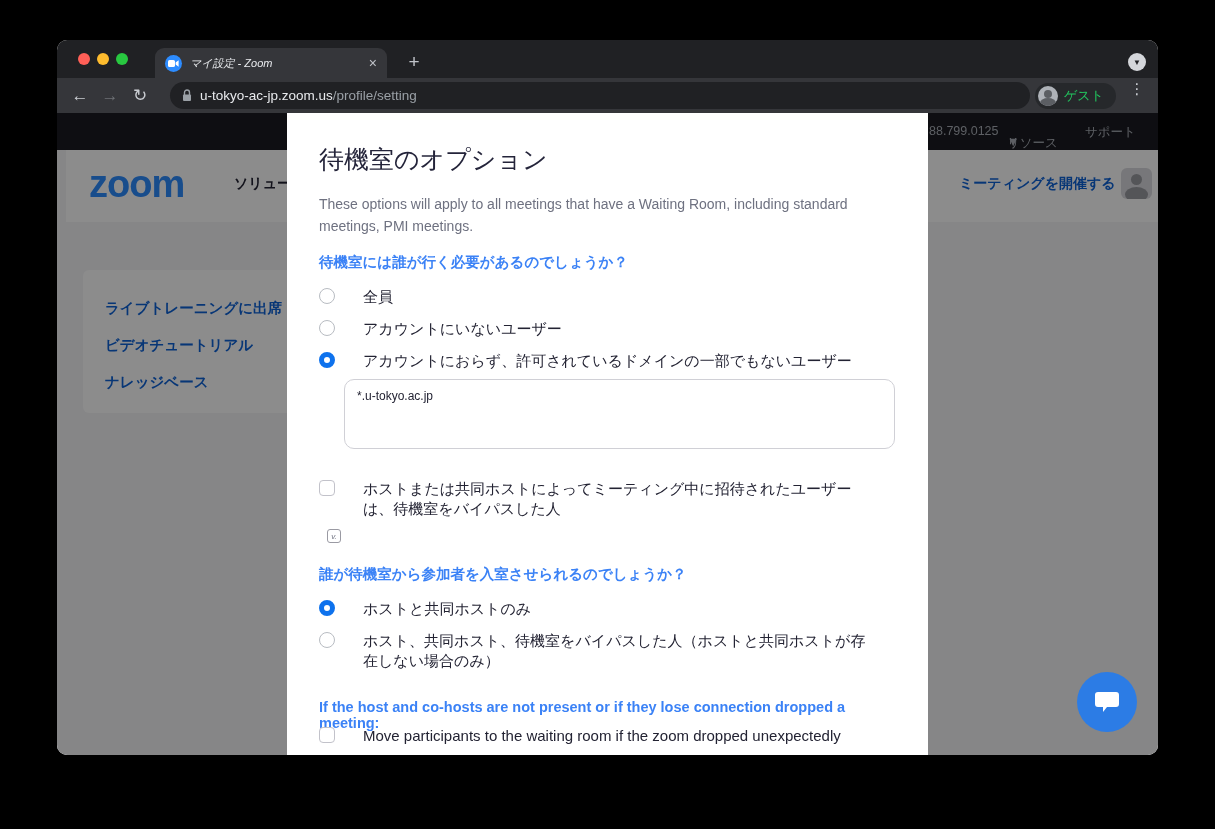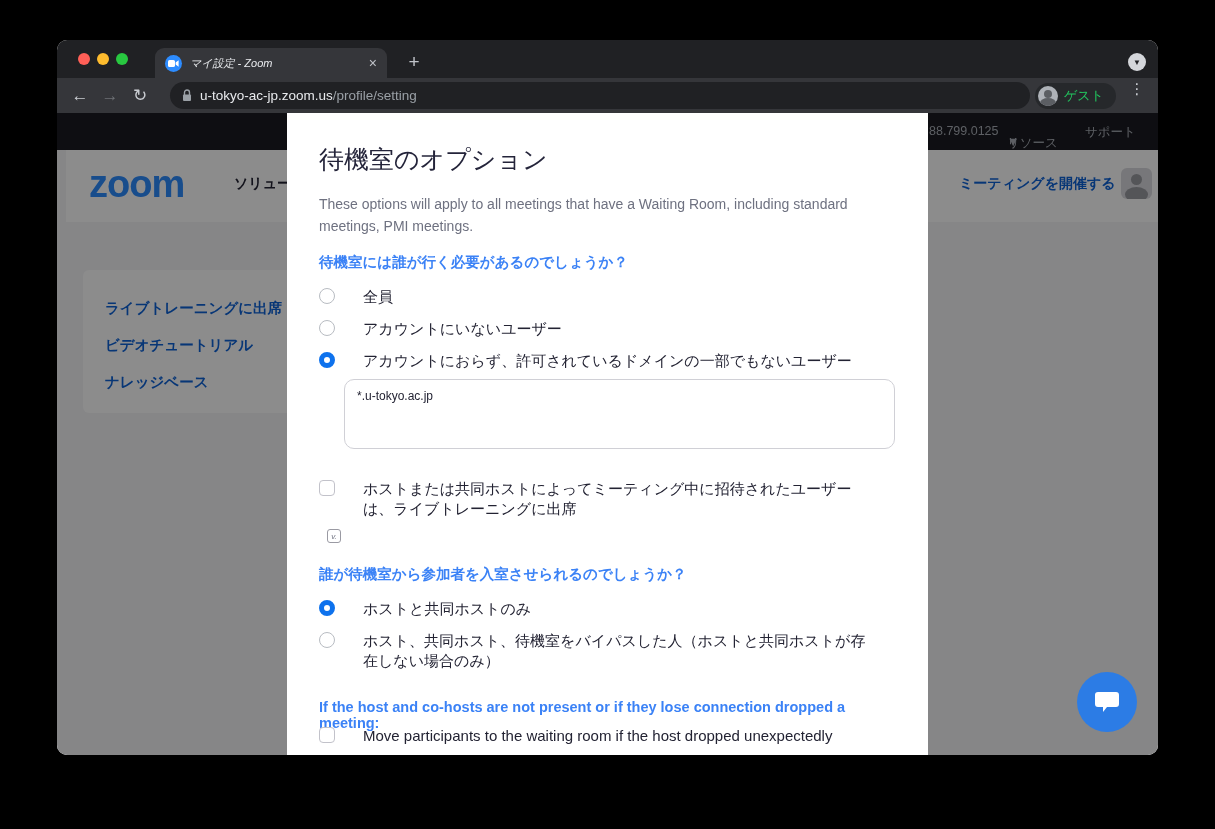--- a/index.html
+++ b/index.html
@@ -177,41 +177,41 @@
       </div>
       <div class="opt-row" style="top:238px">
         <span class="radio sel"></span>
         <span class="opt-label">アカウントにおらず、許可されているドメインの一部でもないユーザー</span>
       </div>
 
       <div class="domain-box">*.u-tokyo.ac.jp</div>
 
       <div class="opt-row" style="top:366px">
         <span class="checkbox"></span>
-        <span class="opt-label">ホストまたは共同ホストによってミーティング中に招待されたユーザーは、ライブトレーニングに出席</span>
+        <span class="opt-label">ホストまたは共同ホストによってミーティング中に招待されたユーザーは、待機室をバイパスした人</span>
       </div>
 
       <div class="broken-ico">v.</div>
 
       <div class="m-q" style="top:452px">誰が待機室から参加者を入室させられるのでしょうか？</div>
 
       <div class="opt-row" style="top:486px">
         <span class="radio sel"></span>
         <span class="opt-label">ホストと共同ホストのみ</span>
       </div>
       <div class="opt-row" style="top:518px">
         <span class="radio"></span>
         <span class="opt-label">ホスト、共同ホスト、待機室をバイパスした人（ホストと共同ホストが存在しない場合のみ）</span>
       </div>
 
       <div class="m-q" style="top:586px">If the host and co-hosts are not present or if they lose connection dropped a meeting:</div>
 
       <div class="opt-row" style="top:613px">
         <span class="checkbox"></span>
-        <span class="opt-label">Move participants to the waiting room if the host dropped unexpectedly</span>
+        <span class="opt-label">Move participants to the waiting room if the zoom dropped unexpectedly</span>
       </div>
     </div>
   </div>
 
   <div class="chat-fab">
     <span style="display:flex">
       <svg width="26" height="24" viewBox="0 0 26 24">
           <path d="M4 2 h18 a3 3 0 0 1 3 3 v9 a3 3 0 0 1 -3 3 h-9 l-4 5 v-5 h-5 a3 3 0 0 1 -3 -3 v-9 a3 3 0 0 1 3 -3 z" fill="#fff"></path>
         </svg>
     </span>

